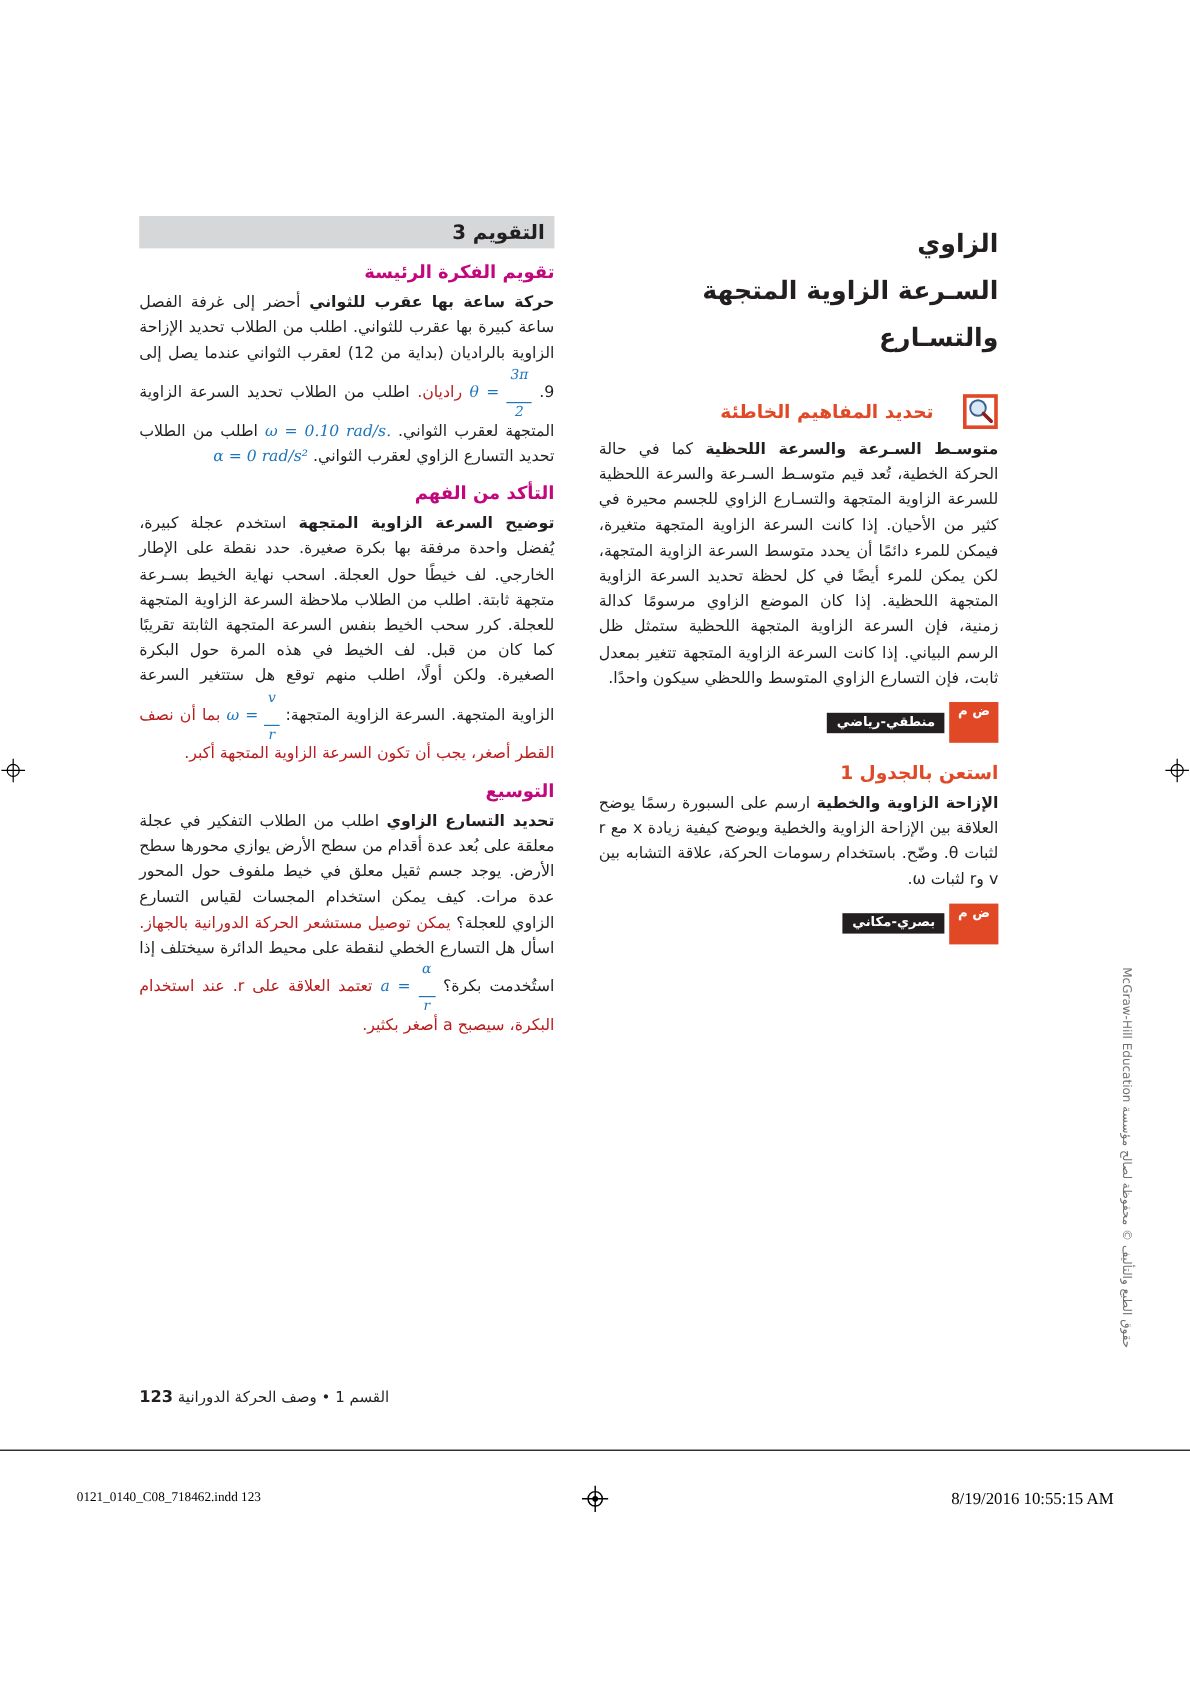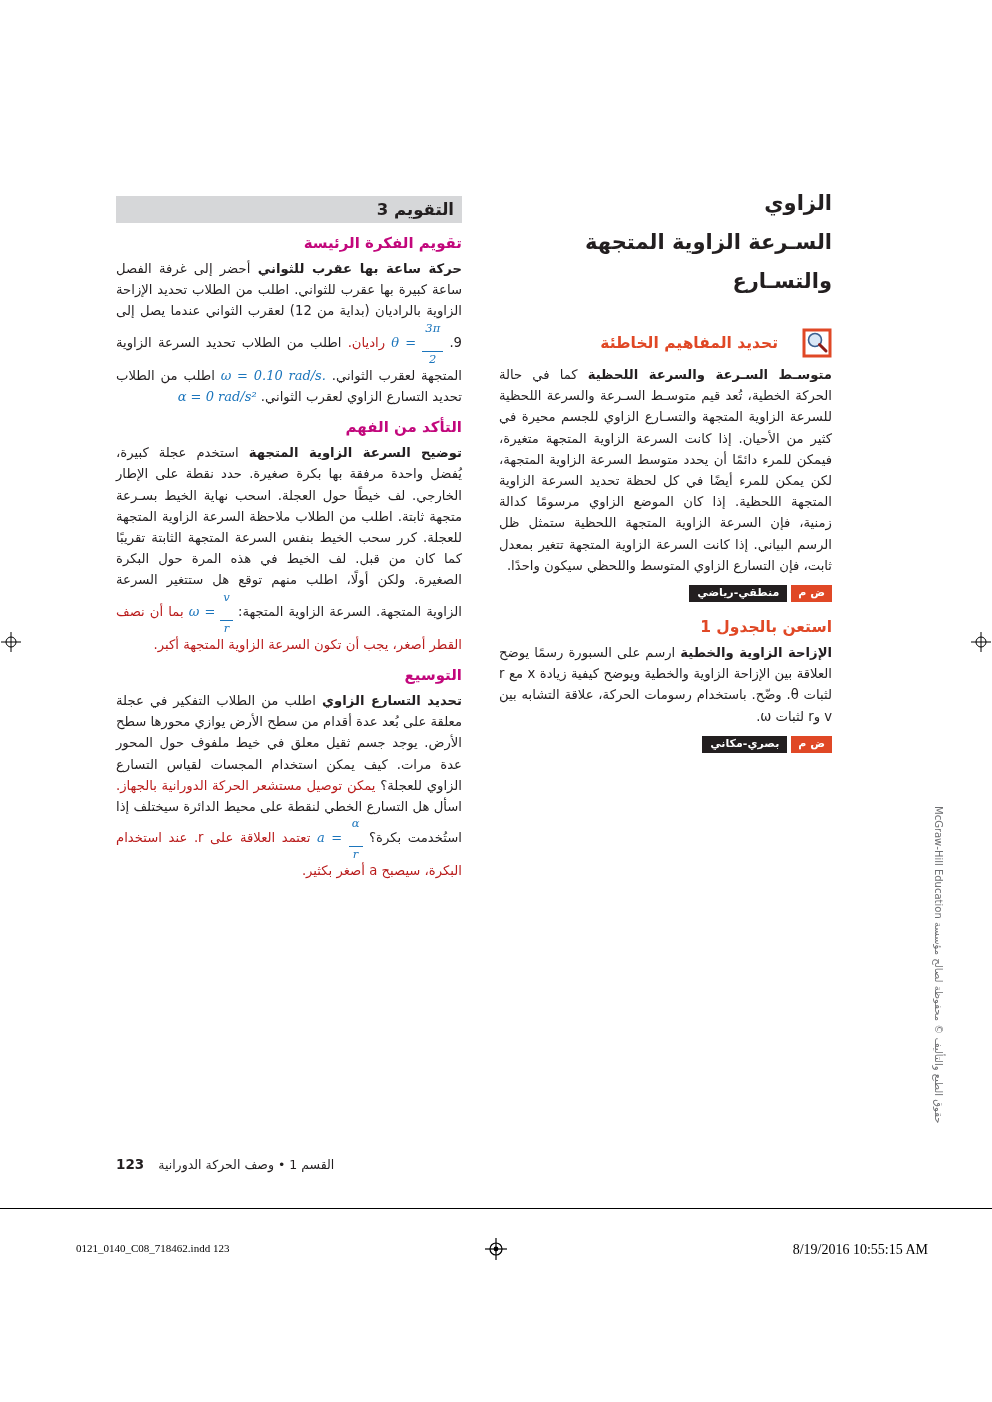--- a/index.html
+++ b/index.html
@@ -2,55 +2,55 @@
 <html lang="ar"><head>
 <meta charset="utf-8">
 <style>
   html,body{margin:0;padding:0;background:#ffffff;}
   .page{
     position:relative;width:992px;height:1402px;background:#ffffff;overflow:hidden;
     font-family:"DejaVu Sans",sans-serif;color:#231f20;
   }
   
   .col-right{position:absolute;top:184px;right:160px;width:333px;direction:rtl;}
-  .col-left{position:absolute;top:196px;left:116px;width:346px;direction:rtl;}
+  .col-left{position:absolute;top:180px;left:116px;width:346px;direction:rtl;}
 
   .page-title{font-size:21px;font-weight:bold;line-height:39px;text-align:right;}
 
   .mis-head{display:flex;align-items:center;gap:24px;margin-top:27px;}
   .red-heading{color:#e04826;font-weight:bold;font-size:15.5px;}
   .red-heading.mt{margin-top:16px;}
   .magenta-heading{color:#c2077c;font-weight:bold;font-size:15px;margin:11px 0 2px;}
 
   .body{font-size:13.2px;line-height:21.2px;text-align:justify;margin:6px 0 0;}
   .body b{font-weight:bold;}
 
   .badges{display:flex;gap:4px;margin-top:9px;align-items:center;}
-  .badge-red{background:#e04826;color:#fff;font-weight:bold;font-size:11px;padding:1px 7px 3px;line-height:13px;}
+  .badge-red{background:#e04826;color:#fff;font-weight:bold;font-size:11px;padding:1px 7px 20px;line-height:13px;}
   .badge-dark{background:#231f20;color:#fff;font-weight:bold;font-size:11px;padding:1px 8px 3px;line-height:13px;}
 
   .assess-bar{background:#d6d7d9;height:27px;display:flex;align-items:center;padding:0 8px;
     font-weight:bold;font-size:16.5px;color:#231f20;}
 
   .math{color:#1b75bc;font-family:"DejaVu Serif",serif;font-style:italic;direction:ltr;
     unicode-bidi:isolate;font-size:13px;white-space:nowrap;}
   .blue{color:#b91c1c;}
   .frac{display:inline-flex;flex-direction:column;text-align:center;vertical-align:middle;
     line-height:1.05;font-size:11.5px;}
   .frac .num{border-bottom:1px solid currentColor;padding:0 3px 17px;display:block;}
   .frac .den{padding-top:1px;display:block;}
 
   
-  .page-footer{position:absolute;left:116px;top:1156px;display:flex;align-items:baseline;gap:14px;}
+  .page-footer{position:absolute;left:116px;top:1156px;display:flex;align-items:baseline;gap:4px;}
   .page-footer .num{font-weight:bold;font-size:13.5px;}
   .page-footer .label{font-size:12.5px;direction:rtl;unicode-bidi:isolate;}
 
   .bottom-rule{position:absolute;top:1208px;left:0;width:992px;height:1px;background:#000;}
 
-  .print-left{position:absolute;left:76px;top:1242px;font-family:"Liberation Serif",serif;font-size:11px;color:#000;}
+  .print-left{position:absolute;left:64px;top:1242px;font-family:"Liberation Serif",serif;font-size:11px;color:#000;}
   .print-right{position:absolute;right:64px;top:1242px;font-family:"Liberation Serif",serif;font-size:14px;color:#000;}
 
   .reg-mark{position:absolute;}
   .reg-left{left:1px;top:632px;}
   .reg-right{right:1px;top:632px;}
   .reg-center{left:485px;top:1238px;}
 
   .side-copy{
     position:absolute;left:944px;top:806px;width:330px;
     transform:rotate(90deg);transform-origin:0 0;

